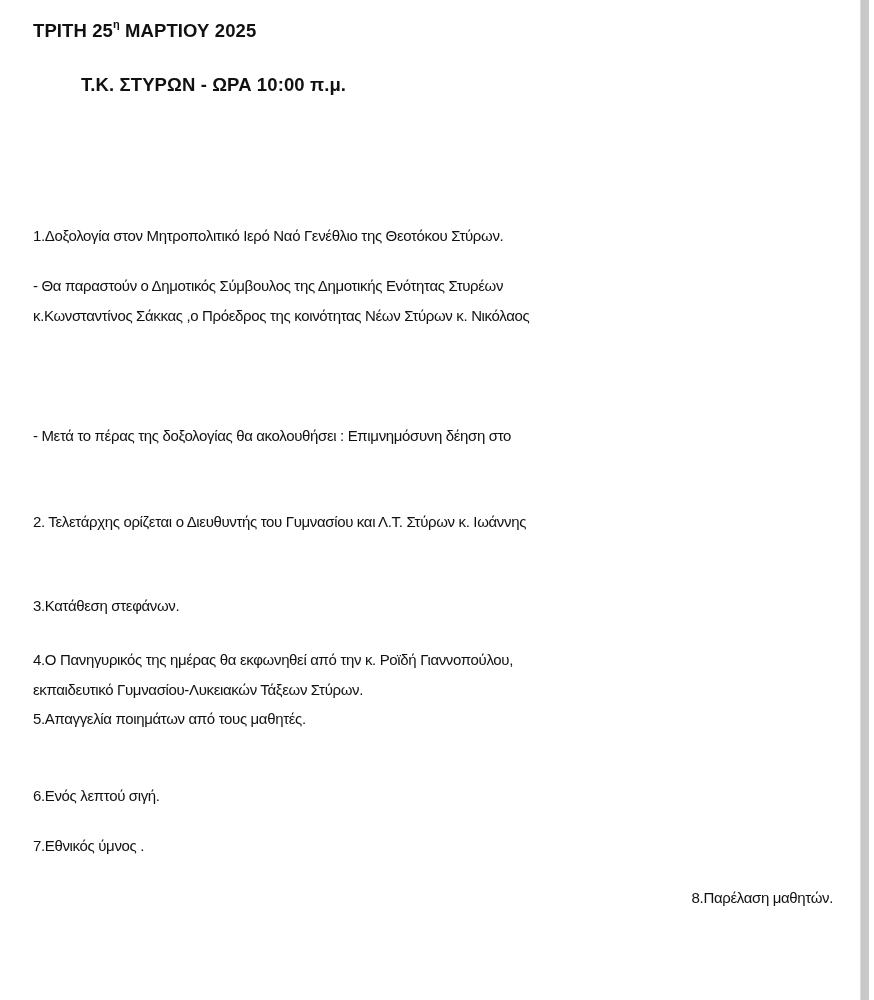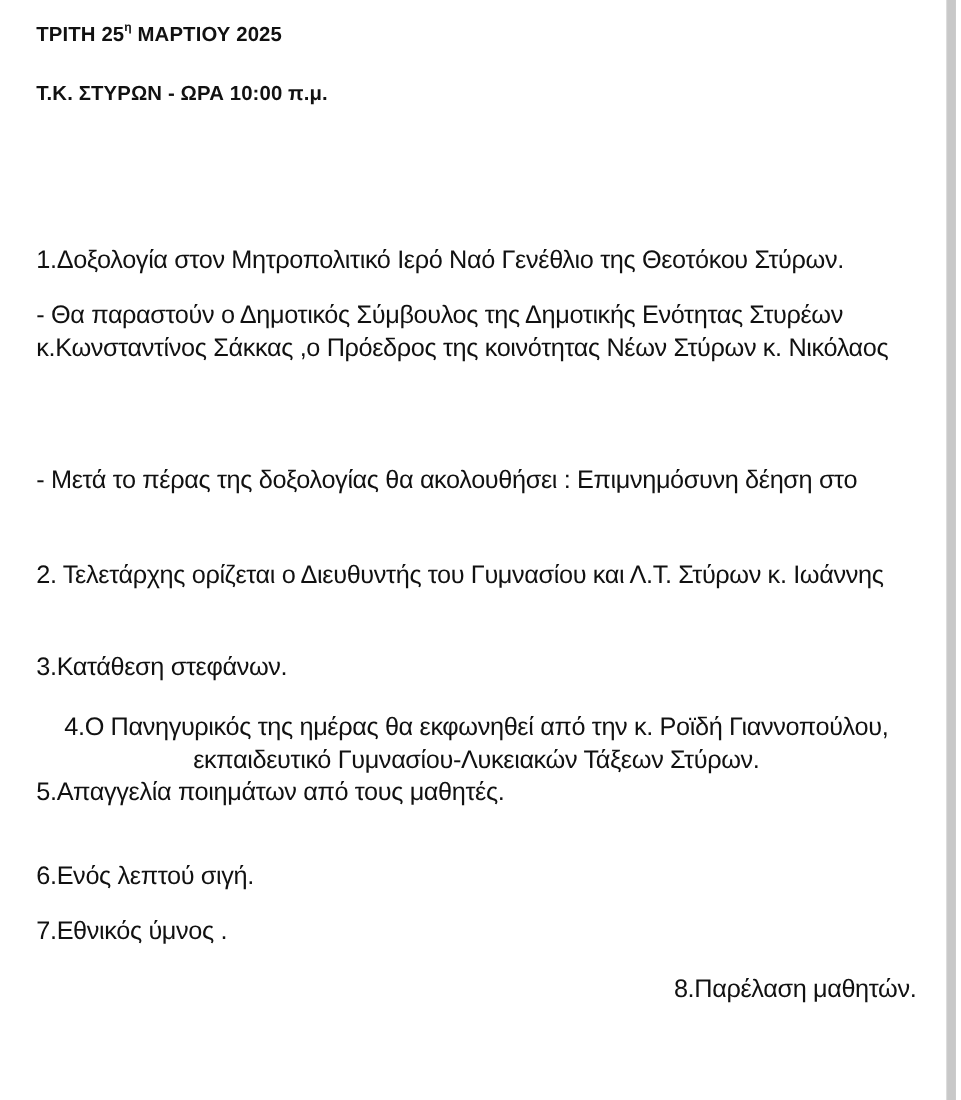--- a/index.html
+++ b/index.html
@@ -51,35 +51,35 @@
     }
     .header-line sup {
       font-size: 11px;
       position: relative;
       top: -2px;
     }
     .para {
       position: absolute;
       left: 33px;
       width: 800px;
-      font-size: 23px;
+      font-size: 15px;
       line-height: 30px;
       letter-spacing: -0.35px;
       word-spacing: 0px;
       white-space: nowrap;
     }
   </style>
 </head>
 <body>
 
 <div class="page">
 
   <div class="header-line" style="top:20px;"><span>ΤΡΙΤΗ 25</span><sup>η</sup><span> ΜΑΡΤΙΟΥ 2025</span></div>
 
-  <div class="header-line" style="top:74px;">Τ.Κ. ΣΤΥΡΩΝ - ΩΡΑ 10:00 π.μ.</div>
+  <div class="header-line" style="top:74px;margin-left:48px;">Τ.Κ. ΣΤΥΡΩΝ - ΩΡΑ 10:00 π.μ.</div>
 
   <div class="para" style="top:221px;">
     <div>1.Δοξολογία στον Μητροπολιτικό  Ιερό Ναό Γενέθλιο της Θεοτόκου Στύρων.</div>
   </div>
 
   <div class="para" style="top:271px;">
     <div>- Θα παραστούν  ο Δημοτικός Σύμβουλος της Δημοτικής Ενότητας Στυρέων</div>
     <div>κ.Κωνσταντίνος Σάκκας ,ο Πρόεδρος της κοινότητας Νέων Στύρων κ.  Νικόλαος</div>
   </div>
 
@@ -88,21 +88,21 @@
   </div>
 
   <div class="para" style="top:507px;">
     <div>2. Τελετάρχης ορίζεται ο Διευθυντής του Γυμνασίου και Λ.Τ. Στύρων κ. Ιωάννης</div>
   </div>
 
   <div class="para" style="top:591px;">
     <div>3.Κατάθεση στεφάνων.</div>
   </div>
 
-  <div class="para" style="top:645px;text-align:center;">
+  <div class="para" style="top:645px;">
     <div>4.Ο Πανηγυρικός της ημέρας θα εκφωνηθεί  από την κ. Ροϊδή Γιαννοπούλου,</div>
     <div>εκπαιδευτικό Γυμνασίου-Λυκειακών Τάξεων Στύρων.</div>
   </div>
 
   <div class="para" style="top:704px;">
     <div>5.Απαγγελία ποιημάτων από τους μαθητές.</div>
   </div>
 
   <div class="para" style="top:781px;">
     <div>6.Ενός λεπτού σιγή.</div>

